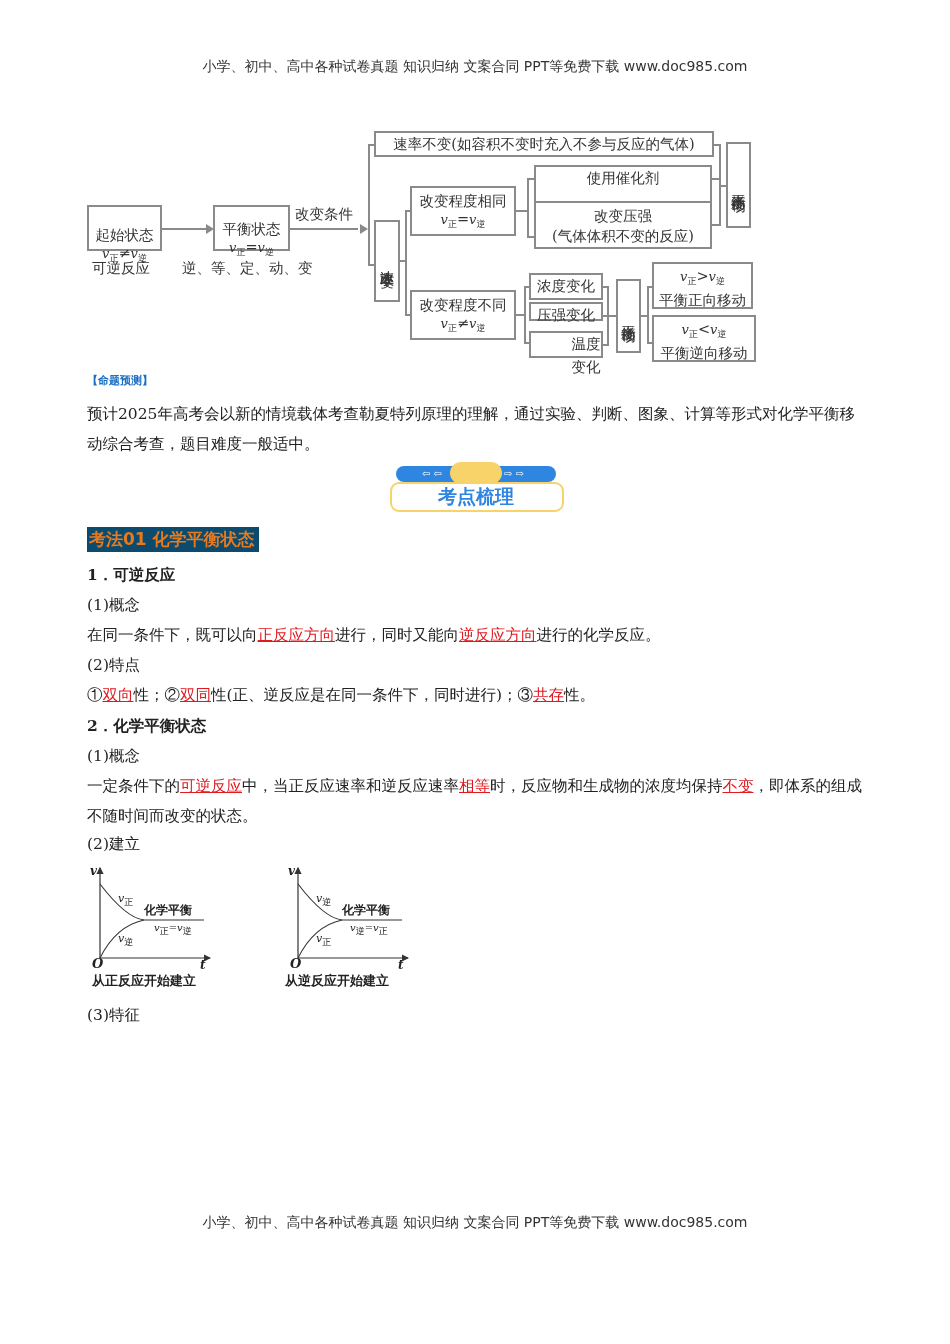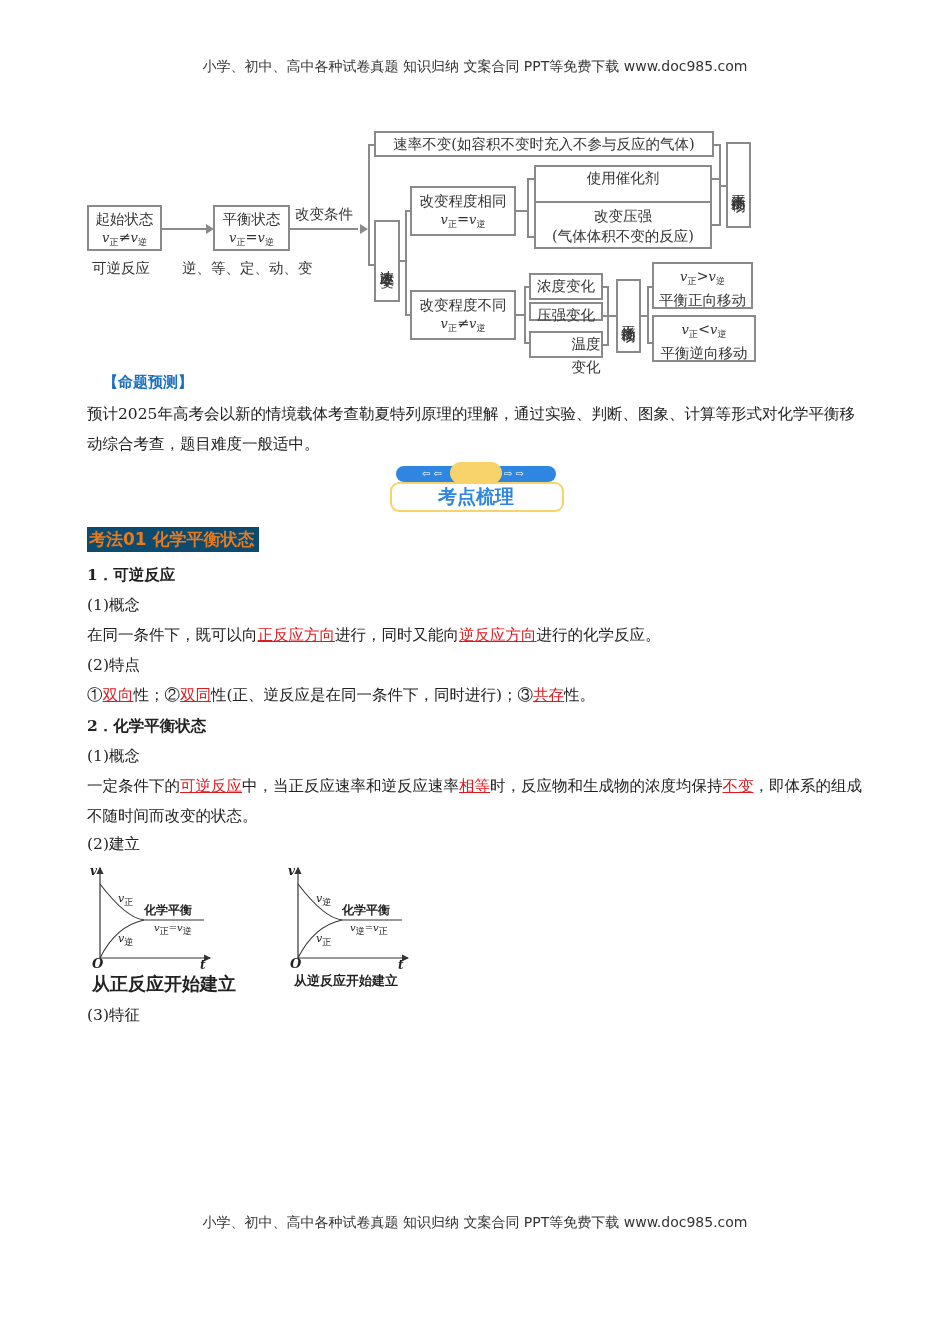--- a/index.html
+++ b/index.html
@@ -16,45 +16,45 @@
           display: flex; align-items: center; justify-content: center; }
   .sub { font-size: 9px; vertical-align: -3px; font-style: normal; }
   .v { font-style: italic; font-size: 13px; }
   .ln { position: absolute; background: #8a8a8a; }
   .dtext { position: absolute; font-size: 14.5px; color: #333; }
   .body-text { position: absolute; left: 87px; width: 780px; font-size: 15.5px; line-height: 30px; color: #222; }
   .red { color: #e0191e; text-decoration: underline; text-decoration-color: #e0191e; }
   .sect-title { position: absolute; left: 87px; top: 527px; background: #0c4a6e; color: #e87a1e;
          font-weight: bold; font-size: 17px; padding: 1px 4px 1px 2px; font-family: "DejaVu Sans", sans-serif; }
   .bold { font-weight: bold; }
-  .pred-title { position: absolute; left: 87px; top: 373px; color: #1a6fc2; font-weight: bold; font-size: 15px;
-         font-family: "DejaVu Sans", sans-serif; margin-left: 16px; }
+  .pred-title { position: absolute; left: 87px; top: 373px; color: #1a6fc2; font-weight: bold; font-size: 11px;
+         font-family: "DejaVu Sans", sans-serif; }
   .badge { position: absolute; left: 388px; top: 462px; width: 176px; height: 50px; }
   .graph { position: absolute; width: 160px; height: 130px; }
 </style>
 </head>
 <body>
 
 <div class="hdr">
   <span>小学、初中、高中各种试卷真题  知识归纳  文案合同  PPT等免费下载</span>
   <span class="url">www.doc985.com</span>
 </div>
 
 <div>
 
-  <div class="box" style="left:87px;top:205px;width:75px;height:46px;padding-top:3px;">
+  <div class="box" style="left:87px;top:205px;width:75px;height:46px;padding-top:19px;">
     <div>起始状态</div>
     <div><i class="v">v</i><span class="sub">正</span><span>≠</span><i class="v">v</i><span class="sub">逆</span></div>
   </div>
   <div class="dtext" style="left:92px;top:259px;">可逆反应</div>
 
   <div class="ln" style="left:162px;top:228px;width:50px;height:2px;"></div>
   <div class="abs" style="left:206px;top:224px;width:0;height:0;border-left:8px solid #8a8a8a;border-top:5px solid transparent;border-bottom:5px solid transparent;"></div>
 
-  <div class="box" style="left:213px;top:205px;width:77px;height:46px;padding-top:3px;">
+  <div class="box" style="left:213px;top:205px;width:77px;height:46px;padding-top:13px;">
     <div>平衡状态</div>
     <div><i class="v">v</i><span class="sub">正</span><span>=</span><i class="v">v</i><span class="sub">逆</span></div>
   </div>
   <div class="dtext" style="left:182px;top:259px;">逆、等、定、动、变</div>
 
   <div class="dtext" style="left:295px;top:205px;">改变条件</div>
   <div class="ln" style="left:290px;top:228px;width:68px;height:2px;"></div>
   <div class="abs" style="left:360px;top:224px;width:0;height:0;border-left:8px solid #8a8a8a;border-top:5px solid transparent;border-bottom:5px solid transparent;"></div>
 
   <div class="ln" style="left:368px;top:144px;width:2px;height:122px;"></div>
@@ -171,38 +171,38 @@
     <path d="M14,22 Q40,56 58,58 L118,58" fill="none" stroke="#333" stroke-width="1.1"></path>
     <path d="M14,96 Q30,64 58,58" fill="none" stroke="#333" stroke-width="1.1"></path>
   </svg>
   <i class="abs" style="left:4px;top:2px;font-size:12px;font-weight:bold;">v</i>
   <i class="abs" style="left:114px;top:96px;font-size:12px;font-weight:bold;">t</i>
   <i class="abs" style="left:6px;top:94px;font-size:13px;font-weight:bold;">O</i>
   <span class="abs" style="left:32px;top:30px;font-size:11px;"><i>v</i><span class="sub">正</span></span>
   <span class="abs" style="left:32px;top:70px;font-size:11px;"><i>v</i><span class="sub">逆</span></span>
   <span class="abs bold" style="left:58px;top:40px;font-size:12px;">化学平衡</span>
   <span class="abs" style="left:68px;top:60px;font-size:10px;"><i>v</i><span class="sub">正</span>=<i>v</i><span class="sub">逆</span></span>
-  <span class="abs bold" style="left:6px;top:110px;font-size:18px;">从正反应开始建立</span>
+  <span class="abs bold" style="left:6px;top:110px;font-size:13px;">从正反应开始建立</span>
 </div>
 
 <div class="graph" style="left:284px;top:862px;">
   <svg width="160" height="130">
     <line x1="14" y1="96" x2="14" y2="6" stroke="#333" stroke-width="1.2" marker-end="url(#ah)"></line>
     <line x1="14" y1="96" x2="124" y2="96" stroke="#333" stroke-width="1.2" marker-end="url(#ah)"></line>
     <path d="M14,22 Q40,56 58,58 L118,58" fill="none" stroke="#333" stroke-width="1.1"></path>
     <path d="M14,96 Q30,64 58,58" fill="none" stroke="#333" stroke-width="1.1"></path>
   </svg>
   <i class="abs" style="left:4px;top:2px;font-size:12px;font-weight:bold;">v</i>
   <i class="abs" style="left:114px;top:96px;font-size:12px;font-weight:bold;">t</i>
   <i class="abs" style="left:6px;top:94px;font-size:13px;font-weight:bold;">O</i>
   <span class="abs" style="left:32px;top:30px;font-size:11px;"><i>v</i><span class="sub">逆</span></span>
   <span class="abs" style="left:32px;top:70px;font-size:11px;"><i>v</i><span class="sub">正</span></span>
   <span class="abs bold" style="left:58px;top:40px;font-size:12px;">化学平衡</span>
   <span class="abs" style="left:66px;top:60px;font-size:10px;"><i>v</i><span class="sub">逆</span>=<i>v</i><span class="sub">正</span></span>
-  <span class="abs bold" style="left:10px;top:110px;font-size:13px;">从逆反应开始建立</span>
+  <span class="abs bold" style="left:1px;top:110px;font-size:13px;">从逆反应开始建立</span>
 </div>
 
 <div class="body-text" style="top:1000px;">(3)特征</div>
 
 <div class="ftr">
   <span>小学、初中、高中各种试卷真题  知识归纳  文案合同  PPT等免费下载</span>
   <span class="url">www.doc985.com</span>
 </div>
 
 </body></html>

